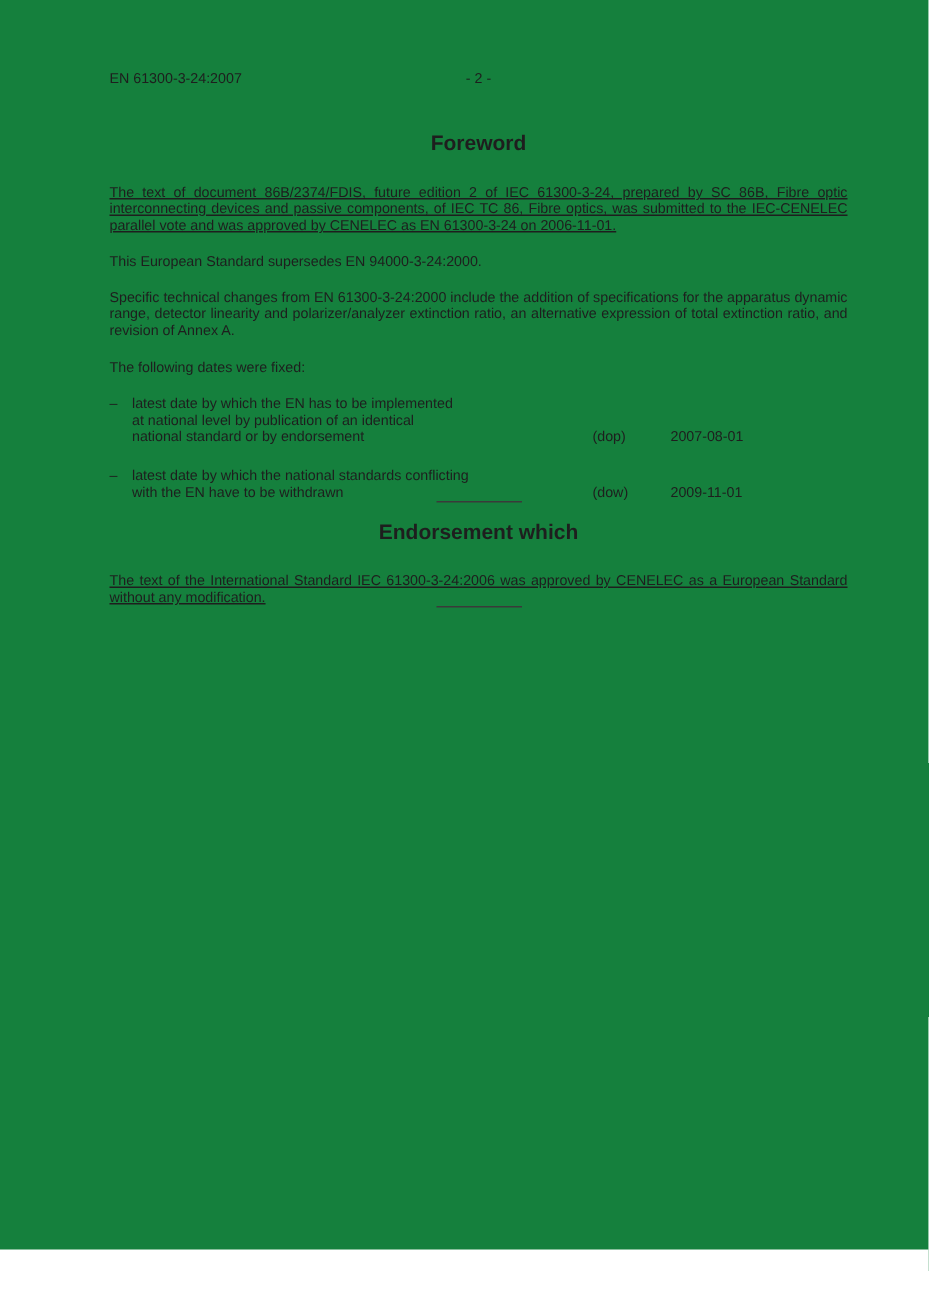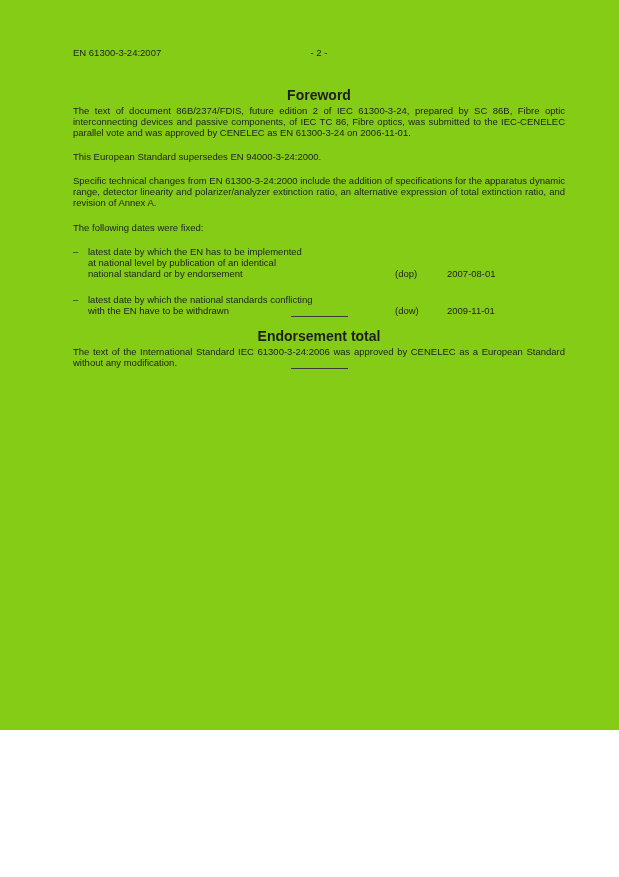--- a/index.html
+++ b/index.html
@@ -6,22 +6,22 @@
   html, body { background: #ffffff; }
   body {
     width: 619px;
     height: 877px;
     font-family: "Liberation Sans", sans-serif;
     color: #1e1e1e;
     overflow: hidden;
   }
   .page {
     width: 619px;
-    height: 730px;
-    background: #84cc16;
+    height: 833px;
+    background: #15803d;
     padding: 47px 54px 0 73px;
   }
   .page-header {
     position: relative;
     height: 11px;
     font-size: 9.5px;
     line-height: 11px;
   }
   .doc-ref { position: absolute; left: 0; top: 0; }
   .page-num { position: absolute; left: 0; right: 0; top: 0; text-align: center; }
@@ -35,21 +35,21 @@
     font-size: 9.5px;
     line-height: 11px;
     text-align: justify;
   }
   .mt-31 { margin-top: 31px; }
   .mt-29 { margin-top: 29px; }
   .mt-21 { margin-top: 21px; }
   .mt-15 { margin-top: 15px; }
   .mt-14 { margin-top: 14px; }
   .mt-13 { margin-top: 13px; }
-  .mt-12 { margin-top: 4px; }
+  .mt-12 { margin-top: 22px; text-decoration: underline; }
   .dates-list { font-size: 9.5px; line-height: 11px; }
   .date-item {
     display: flex;
     align-items: flex-end;
   }
   .dash   { width: 15px; align-self: flex-start; }
   .date-text {
     width: 307px;
     white-space: pre-line;
   }
@@ -92,19 +92,19 @@
       <span class="dash">–</span>
       <span class="date-text">latest date by which the national standards conflicting
 with the EN have to be withdrawn</span>
       <span class="date-label">(dow)</span>
       <span class="date-value">2009-11-01</span>
     </div>
   </div>
 
   <div class="separator mt-29"></div>
 
-  <div class="section-title mt-13">Endorsement total</div>
+  <div class="section-title mt-13">Endorsement which</div>
 
   <p class="para mt-12">The text of the International Standard IEC 61300-3-24:2006 was approved by CENELEC as a European Standard without any modification.</p>
 
   <div class="separator mt-21"></div>
 
 </div>
 
 </body></html>

